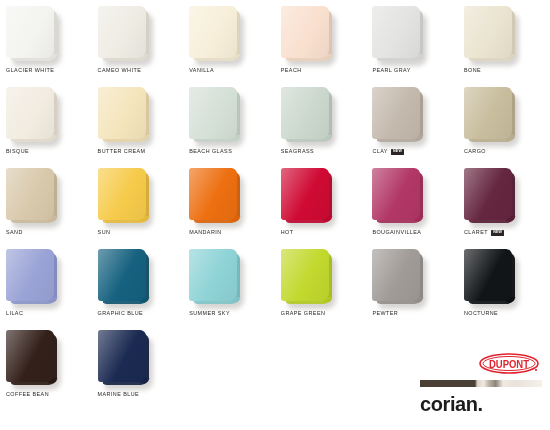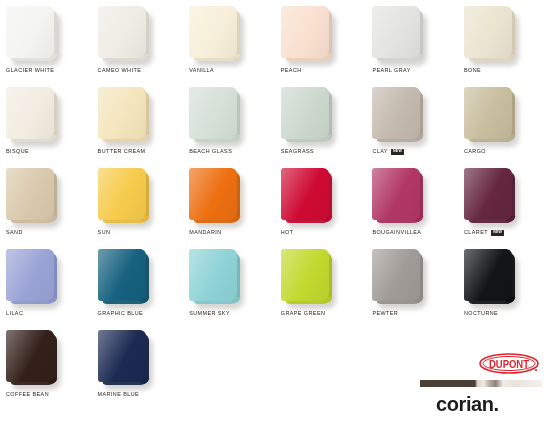--- a/index.html
+++ b/index.html
@@ -136,21 +136,20 @@
       #e8e2da 78%,
       #f5f1ea 100%);
   }
   .corian{
     margin-top:7px;
     font-size:20px;
     font-weight:bold;
     color:#1c1c1c;
     letter-spacing:-.4px;
     line-height:1;
-    margin-left:16px;
   }
 </style>
 </head>
 <body>
 
 <div id="sheet">
 
   <div class="grid">
       <div class="row">
         <div class="cell">

